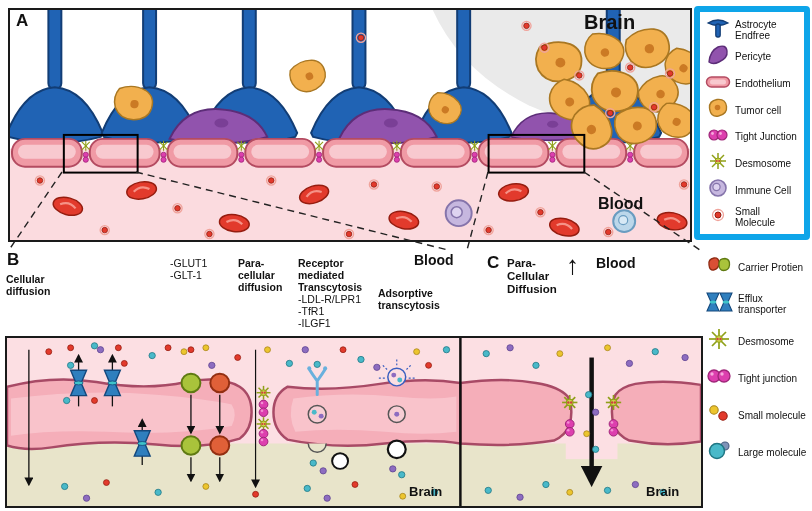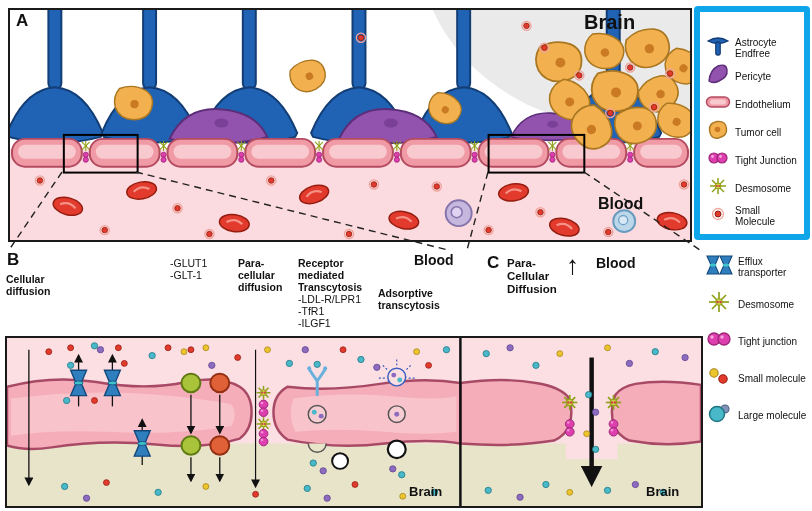--- a/index.html
+++ b/index.html
@@ -456,28 +456,42 @@
               <line x1="7" y1="18" x2="19" y2="6"></line>
             </g>
             <circle cx="13" cy="12" r="3" fill="#cdd24a" stroke="#8fa018"></circle>
             <circle cx="11.7" cy="12" r="1.1" fill="#d04040"></circle>
             <circle cx="14.3" cy="12" r="1.1" fill="#d04040"></circle>
           </svg></span>
       <span class="llb">Desmosome</span>
     </div>
     <div class="larow">
       <span class="lic"><svg width="26" height="24" viewBox="0 0 26 24">
+            <circle cx="13" cy="12" r="8" fill="#c6b7df" stroke="#8574ab" stroke-width="1.6"></circle>
+            <circle cx="11.5" cy="11" r="3.6" fill="#ded3f0" stroke="#8574ab" stroke-width="1.2"></circle>
+          </svg></span>
+      <span class="llb">Immune Cell</span>
+    </div>
+    <div class="larow">
+      <span class="lic"><svg width="26" height="24" viewBox="0 0 26 24">
             <circle cx="13" cy="12" r="5.5" fill="none" stroke="#f0a39b" stroke-width="1.3"></circle>
             <circle cx="13" cy="12" r="3" fill="#e23a2c" stroke="#951d10" stroke-width="1"></circle>
           </svg></span>
       <span class="llb">Small Molecule</span>
     </div>
   </div>
 
   <div id="legendBC">
+    <div class="lbrow">
+      <span class="lic"><svg width="30" height="26" viewBox="0 0 30 26">
+            <path d="M5,13 Q4,7 10,6 Q15,5.5 15,11 Q15,17 9.5,18 Q5.5,18.5 5,13 Z" fill="#d94f35" stroke="#8e2a12" stroke-width="1.3"></path>
+            <path d="M15,12 Q15,6.5 21,6.5 Q26,7 25.5,13 Q25,18.5 19.5,18.5 Q15,18.5 15,12 Z" fill="#a9c33b" stroke="#5f7a12" stroke-width="1.3"></path>
+          </svg></span>
+      <span class="llb">Carrier Protien</span>
+    </div>
     <div class="lbrow">
       <span class="lic"><svg width="30" height="26" viewBox="0 0 30 26">
             <g fill="#2f7fbe" stroke="#14487c" stroke-width="1.1">
               <polygon points="3,4 15,4 11,13 7,13"></polygon>
               <polygon points="7,13 11,13 15,22 3,22"></polygon>
               <polygon points="16,4 28,4 24,13 20,13"></polygon>
               <polygon points="20,13 24,13 28,22 16,22"></polygon>
             </g>
             <ellipse cx="9" cy="13" rx="3.4" ry="1.6" fill="#3fc3c9"></ellipse>
             <ellipse cx="22" cy="13" rx="3.4" ry="1.6" fill="#3fc3c9"></ellipse>

